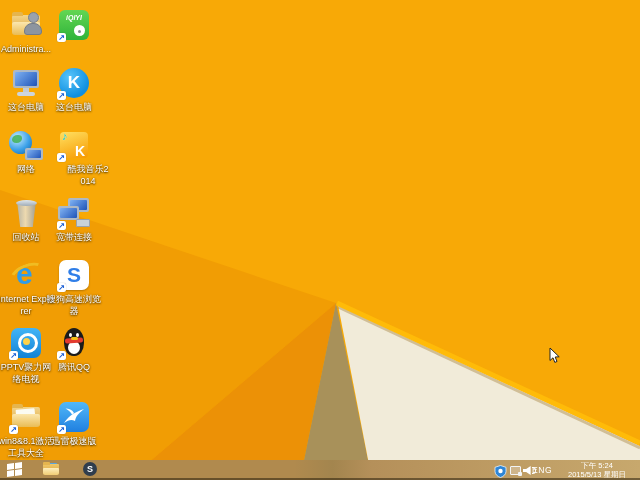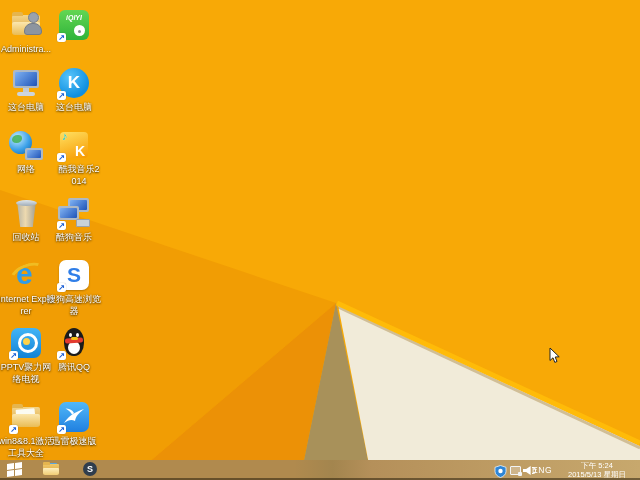--- a/index.html
+++ b/index.html
@@ -5,21 +5,21 @@
   html,body{margin:0;padding:0;background:#222;}
   #screen{position:relative;width:640px;height:480px;overflow:hidden;
           font-family:"Liberation Sans",sans-serif;-webkit-font-smoothing:antialiased;}
   #wallpaper{position:absolute;left:0;top:0;width:640px;height:480px;}
 
   
   .dicon{position:absolute;width:58px;text-align:center;cursor:default;}
   .dicon .art{position:relative;display:block;width:34px;height:34px;margin:0 auto;}
   .dicon .lbl{display:block;margin-top:2px;color:#fff;font-size:9px;line-height:11.5px;
               text-shadow:0 1px 2px rgba(0,0,0,.7),0 0 2px rgba(0,0,0,.5);word-break:break-all;}
-  .w44 .lbl{width:44px;margin-left:12px;}
+  .w44 .lbl{width:44px;margin-left:21px;}
   .art i,.art b{position:absolute;display:block;}
   .sc{position:absolute;left:0;bottom:0;width:9px;height:9px;background:#fff;border-radius:2px;
       color:#1f62d6;font-size:8px;line-height:9px;font-weight:bold;text-align:center;box-shadow:0 0 1px rgba(0,0,0,.4);}
 
   
   .foldback{left:3px;top:7px;width:28px;height:19px;background:linear-gradient(180deg,#f3d489,#dca73f);border-radius:2px;}
   .foldback:before{content:"";position:absolute;left:0;top:-3px;width:11px;height:4px;background:#e5b54e;border-radius:2px 2px 0 0;}
   .foldfront{left:3px;top:14px;width:28px;height:13px;background:linear-gradient(180deg,#fbe7ae,#e9bc55);border-radius:2px 2px 3px 3px;}
   .paper{left:7px;top:9px;width:19px;height:11px;background:#fbfbf2;border-radius:1px;transform:rotate(-5deg);}
   .phead{right:4px;top:4px;width:9px;height:9px;border-radius:50%;background:#9aa2ad;border:1px solid #79818c;}
@@ -223,21 +223,21 @@
     <span class="lbl">酷我音乐2014</span>
   </div>
 
   <div class="dicon" style="left:45px;top:196px">
     <span class="art a-bb">
       <i class="scr m1"></i>
         <i class="scr m2"></i>
         <i class="dev"></i>
       <span class="sc">↗</span>
     </span>
-    <span class="lbl">酷狗音乐</span>
+    <span class="lbl">宽带连接</span>
   </div>
 
   <div class="dicon" style="left:45px;top:258px">
     <span class="art a-sg">
       <i class="box">S</i>
       <span class="sc">↗</span>
     </span>
     <span class="lbl">搜狗高速浏览器</span>
   </div>
 

